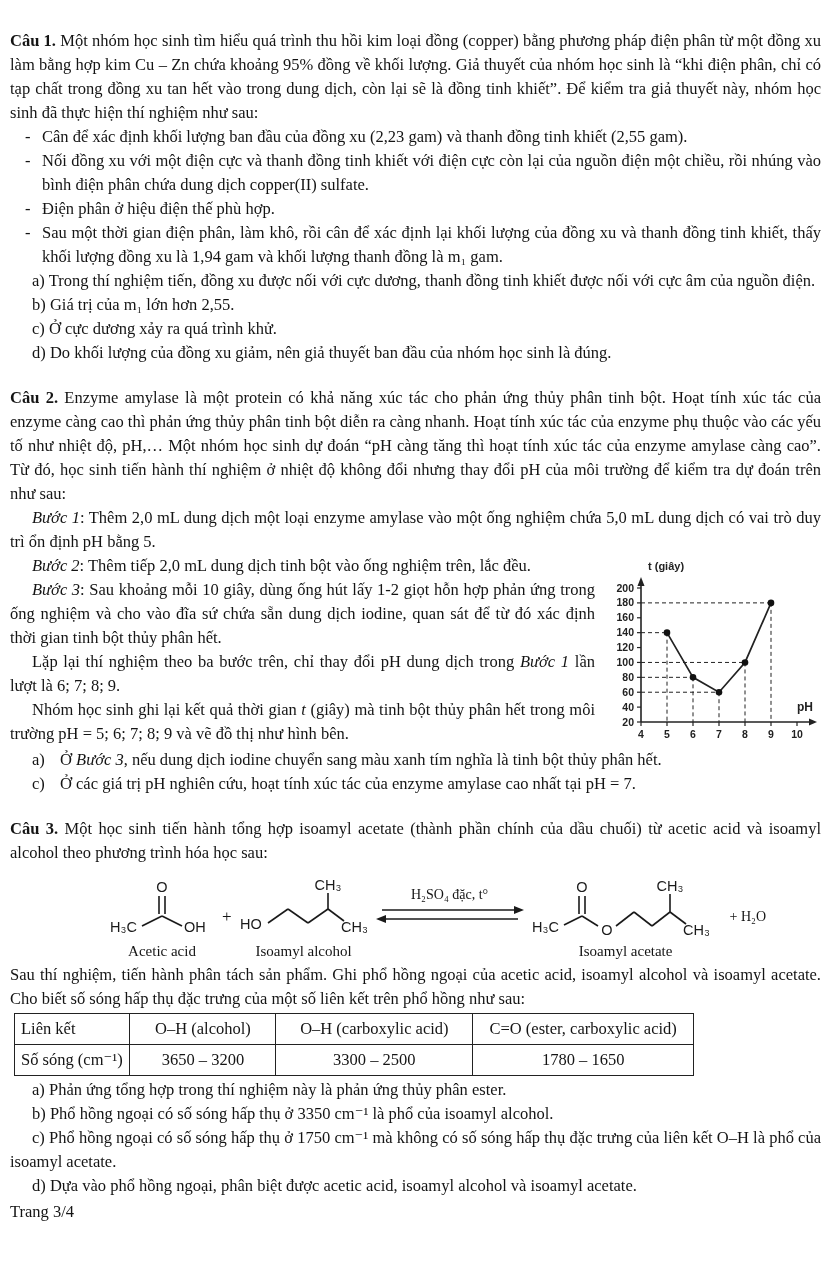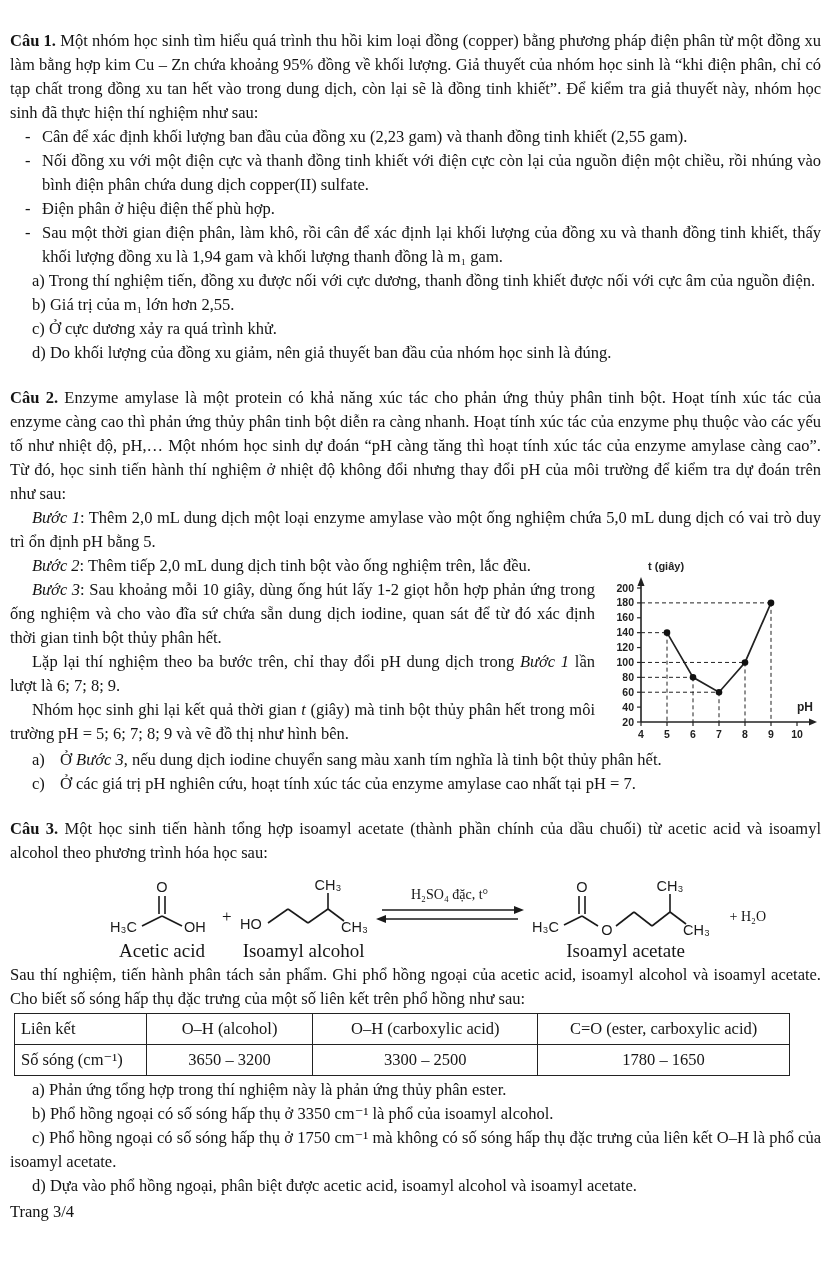--- a/index.html
+++ b/index.html
@@ -18,29 +18,29 @@
   .bullet .mark{width:17px;margin-left:15px;flex:none;}
   .bullet .btxt{flex:1;text-align:justify;}
   .optkey2{display:inline-block;width:28px;text-indent:0;}
   
   .chartbox{float:right;width:220px;height:190px;margin:2px 0 2px 6px;}
   svg text{font-family:"Liberation Sans","DejaVu Sans",sans-serif;}
   .chartbox svg text{font-weight:bold;fill:#222;}
   
   .reaction{display:flex;align-items:flex-end;margin:4px 0 2px 98px;height:92px;}
   .compound{display:flex;flex-direction:column;align-items:center;}
-  .cmp-label{font-size:19px;line-height:20px;text-align:center;}
+  .cmp-label{font-size:15px;line-height:20px;text-align:center;}
   .atom{font-size:14.5px;fill:#1a1a1a;}
   .bond{stroke:#1a1a1a;stroke-width:1.6;}
   .plus{margin:0 6px 32px 6px;font-size:17px;}
   .arrowcol{display:flex;flex-direction:column;align-items:center;margin:0 6px 34px 6px;}
   .catalyst{font-size:14px;line-height:16px;}
   .waterblk{margin:0 0 32px 8px;font-size:14px;white-space:nowrap;}
   
-  table.ir{border-collapse:collapse;width:776px;margin:2px 0 2px 4px;table-layout:fixed;}
+  table.ir{border-collapse:collapse;width:680px;margin:2px 0 2px 4px;table-layout:fixed;}
   table.ir td{border:1px solid #222;height:30px;padding:0 6px;font-size:16.5px;}
   table.ir td.c{text-align:center;}
   .footer{text-align:left;padding-right:12px;margin-top:2px;}
 </style>
 </head>
 <body>
 
 <div class="page">
 
 

